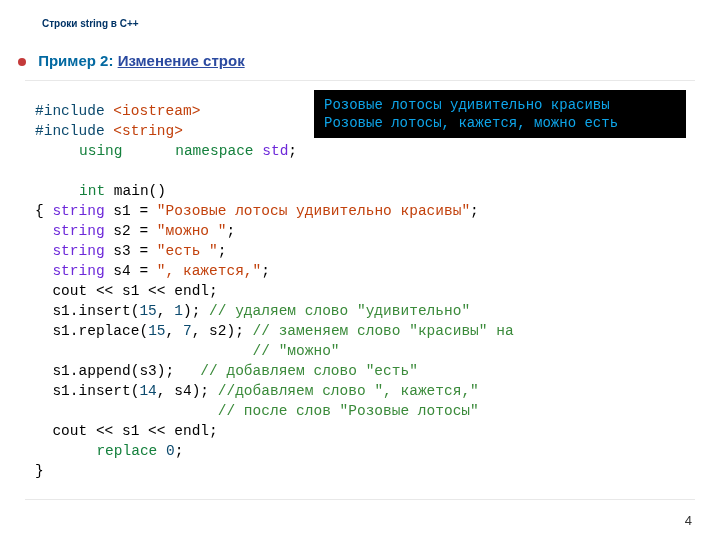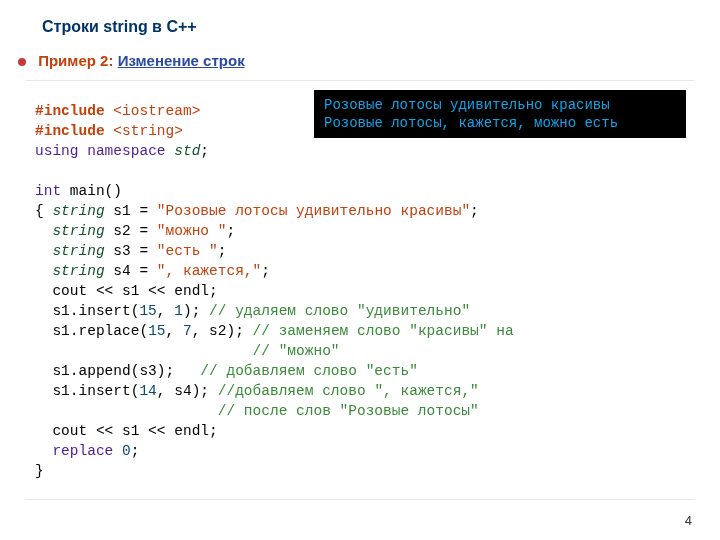--- a/index.html
+++ b/index.html
@@ -9,61 +9,61 @@
     height: 540px;
     background: #fff;
     font-family: Arial, sans-serif;
     position: relative;
     overflow: hidden;
   }
   .title {
     position: absolute;
     top: 18px;
     left: 42px;
-    font-size: 16px;
+    font-size: 10px;
     font-weight: bold;
     color: #003366;
   }
   .bullet-row {
     position: absolute;
     top: 52px;
     left: 18px;
     font-size: 15px;
     font-weight: bold;
   }
   .bullet {
     display: inline-block;
     width: 8px;
     height: 8px;
     border-radius: 50%;
     background: #c43a3a;
     vertical-align: middle;
     margin-right: 8px;
   }
-  .ex-label { color: #c2410c; }
+  .ex-label { color: #0369a1; }
   .ex-sub { color: #2b4aa0; text-decoration: underline; }
   .code-area {
     position: absolute;
     top: 80px;
     left: 25px;
     right: 25px;
     bottom: 40px;
     background: #fff;
     font-family: Consolas, "Courier New", monospace;
     font-size: 14.5px;
     line-height: 20px;
     white-space: pre;
     color: #000;
     border-top: 1px solid #e8e8e8;
     border-bottom: 1px solid #e8e8e8;
     padding-left: 10px;
   }
-  .pp   { color: #c2410c; font-weight: bold; }       
-  .kw   { color: #4c1d95; }       
-  .ty   { color: #14532d; font-style: italic; }       
+  .pp   { color: #0c4a6e; }       
+  .kw   { color: #15803d; margin-left: 44px; }       
+  .ty   { color: #6d28d9; }       
   .str  { color: #c2410c; }       
   .num  { color: #0c4a6e; }       
   .cm   { color: #3a8a3a; }       
   .output-box {
     position: absolute;
     top: 90px;
     right: 34px;
     width: 352px;
     background: #000;
     color: #0ea5e9;

